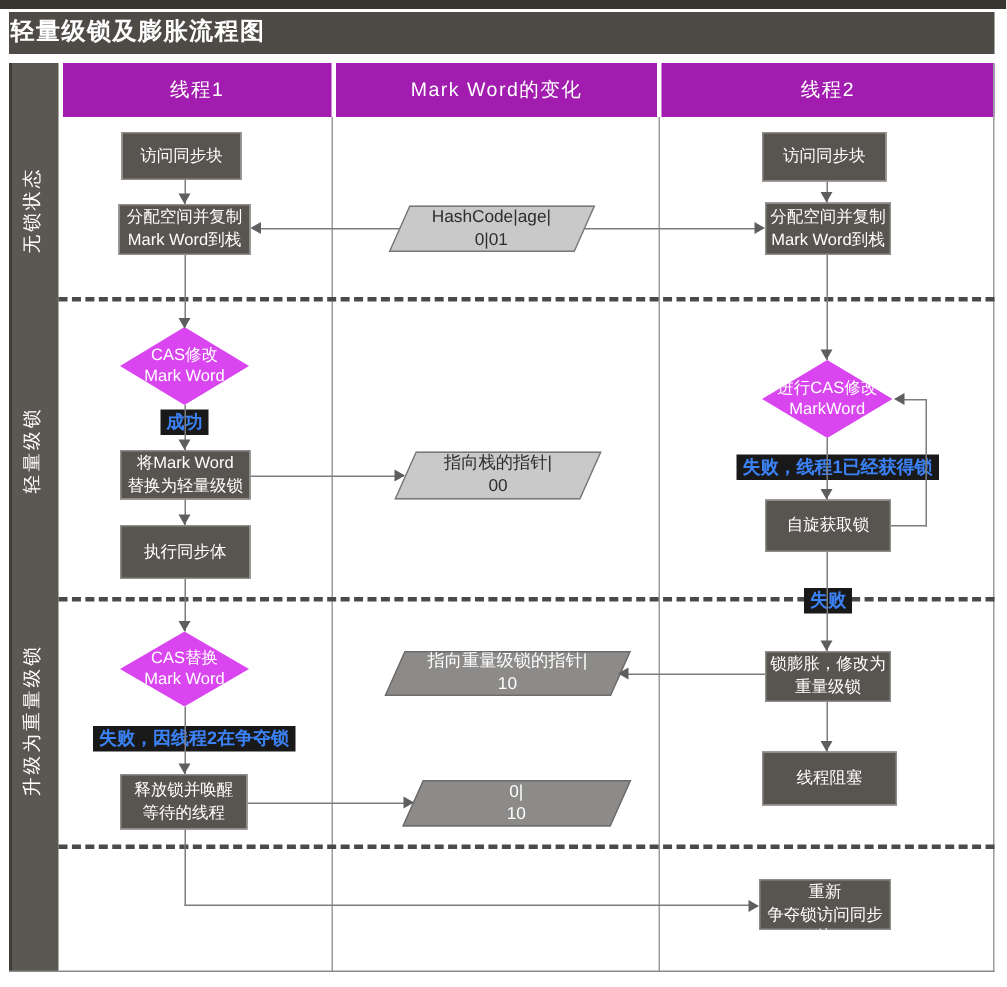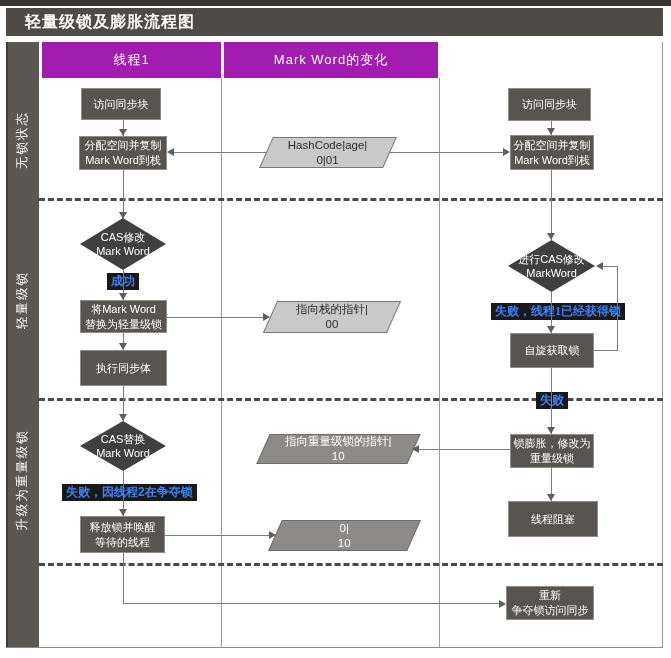--- a/index.html
+++ b/index.html
@@ -4,35 +4,35 @@
 <style>
   html,body{margin:0;padding:0;background:#fff;}
   #stage{
     position:relative;width:671px;height:658px;background:#fff;overflow:hidden;
     font-family:"Liberation Sans","DejaVu Sans",sans-serif;
   }
   .abs{position:absolute;box-sizing:border-box;}
   
   .top-edge{left:0;top:0;width:671px;height:6px;background:#38342f;}
   .title-bar{left:6px;top:8px;width:657px;height:28px;background:#4e4a46;color:#fff;
-    font-size:16px;font-weight:bold;line-height:28px;padding-left:19px;letter-spacing:1px;}
+    font-size:16px;font-weight:bold;line-height:28px;padding-left:1px;letter-spacing:1px;}
   .left-strip{left:6px;top:42px;width:33px;height:606px;background:#5b5753;border-left:2px solid #3f3b37;}
   .hdr{top:42px;height:36px;background:#a21caf;color:#fff;font-size:13px;
     display:flex;align-items:center;justify-content:center;letter-spacing:1px;}
   .vgrid{width:1px;background:#9b9b9b;top:78px;height:570px;}
   .rborder{left:662px;top:42px;width:1px;height:606px;background:#9b9b9b;}
   .bborder{left:6px;top:647px;width:657px;height:1px;background:#8a8a8a;}
   .dash{left:39px;width:624px;height:0;border-top:3px dashed #4a4a4a;}
   .strip-label{color:#fff;font-size:12.5px;letter-spacing:2px;white-space:nowrap;
     transform:translate(-50%,-50%) rotate(-90deg);}
   
   .box{background:#585450;border:1px solid #8f8c89;color:#fff;font-size:11px;
     display:flex;align-items:center;justify-content:center;text-align:center;
     white-space:pre-line;line-height:1.35;}
-  .diamond{background:#404040;color:#fff;font-size:11px;
+  .diamond{background:#d946ef;color:#fff;font-size:11px;
     clip-path:polygon(50% 0,100% 50%,50% 100%,0 50%);
     display:flex;align-items:center;justify-content:center;text-align:center;
     white-space:pre-line;line-height:1.3;}
   .para{border:1px solid #787878;transform:skewX(-24deg);
     display:flex;align-items:center;justify-content:center;text-align:center;
     font-size:11.5px;line-height:1.3;}
   .para>span{transform:skewX(24deg);white-space:pre-line;display:block;}
   .para-light{background:#c9c9c9;color:#2d2d2d;}
   .para-dark{background:#8d8b89;color:#fff;border-color:#6e6c6a;}
   .blabel{background:#191919;color:#3b82f6;font-size:12px;font-weight:bold;
@@ -47,20 +47,21 @@
 </head>
 <body>
 
 <div id="stage">
 
   <div class="abs top-edge"></div>
   <div class="abs title-bar">轻量级锁及膨胀流程图</div>
   <div class="abs left-strip"></div>
   <div class="abs hdr" style="left:42px;width:179px;">线程1</div>
   <div class="abs hdr" style="left:224px;width:214px;">Mark Word的变化</div>
+  <div class="abs hdr" style="left:441px;width:222px;">线程2</div>
   <div class="abs vgrid" style="left:221px;"></div>
   <div class="abs vgrid" style="left:439px;"></div>
   <div class="abs rborder"></div>
   <div class="abs bborder"></div>
 
   <div class="abs dash" style="top:198px;"></div>
   <div class="abs dash" style="top:398px;"></div>
   <div class="abs dash" style="top:563px;"></div>
 
   <div class="abs strip-label" style="left:22px;top:140px;">无锁状态</div>
@@ -97,21 +98,21 @@
   <div class="abs para para-dark" style="left:275px;top:520px;width:139px;height:31px;">
       <span>0|
 10</span>
     </div>
 
   <div class="abs box" style="left:508px;top:88px;width:83px;height:33px;">访问同步块</div>
   <div class="abs box" style="left:510px;top:135px;width:84px;height:35px;">分配空间并复制
 Mark Word到栈</div>
   <div class="abs diamond" style="left:508px;top:240px;width:87px;height:52px;">进行CAS修改
 MarkWord</div>
-  <div class="abs blabel" style="left:491px;top:303px;font-family:Liberation Serif, serif;">失败，线程1已经获得锁</div>
+  <div class="abs blabel" style="left:491px;top:303px;">失败，线程1已经获得锁</div>
   <div class="abs box" style="left:510px;top:333px;width:84px;height:35px;">自旋获取锁</div>
   <div class="abs blabel" style="left:536px;top:392px;">失败</div>
   <div class="abs box" style="left:508px;top:501px;width:90px;height:36px;">线程阻塞</div>
   <div class="abs box" style="left:510px;top:434px;width:84px;height:34px;">锁膨胀，修改为
 重量级锁</div>
   <div class="abs box" style="left:506px;top:586px;width:88px;height:34px;">指向栈的指针，重新
 争夺锁访问同步块</div>
 
   <div class="abs vl" style="left:123px;top:120px;height:16px;"></div>
   <div class="abs ar-d" style="left:119px;top:129px;"></div>

